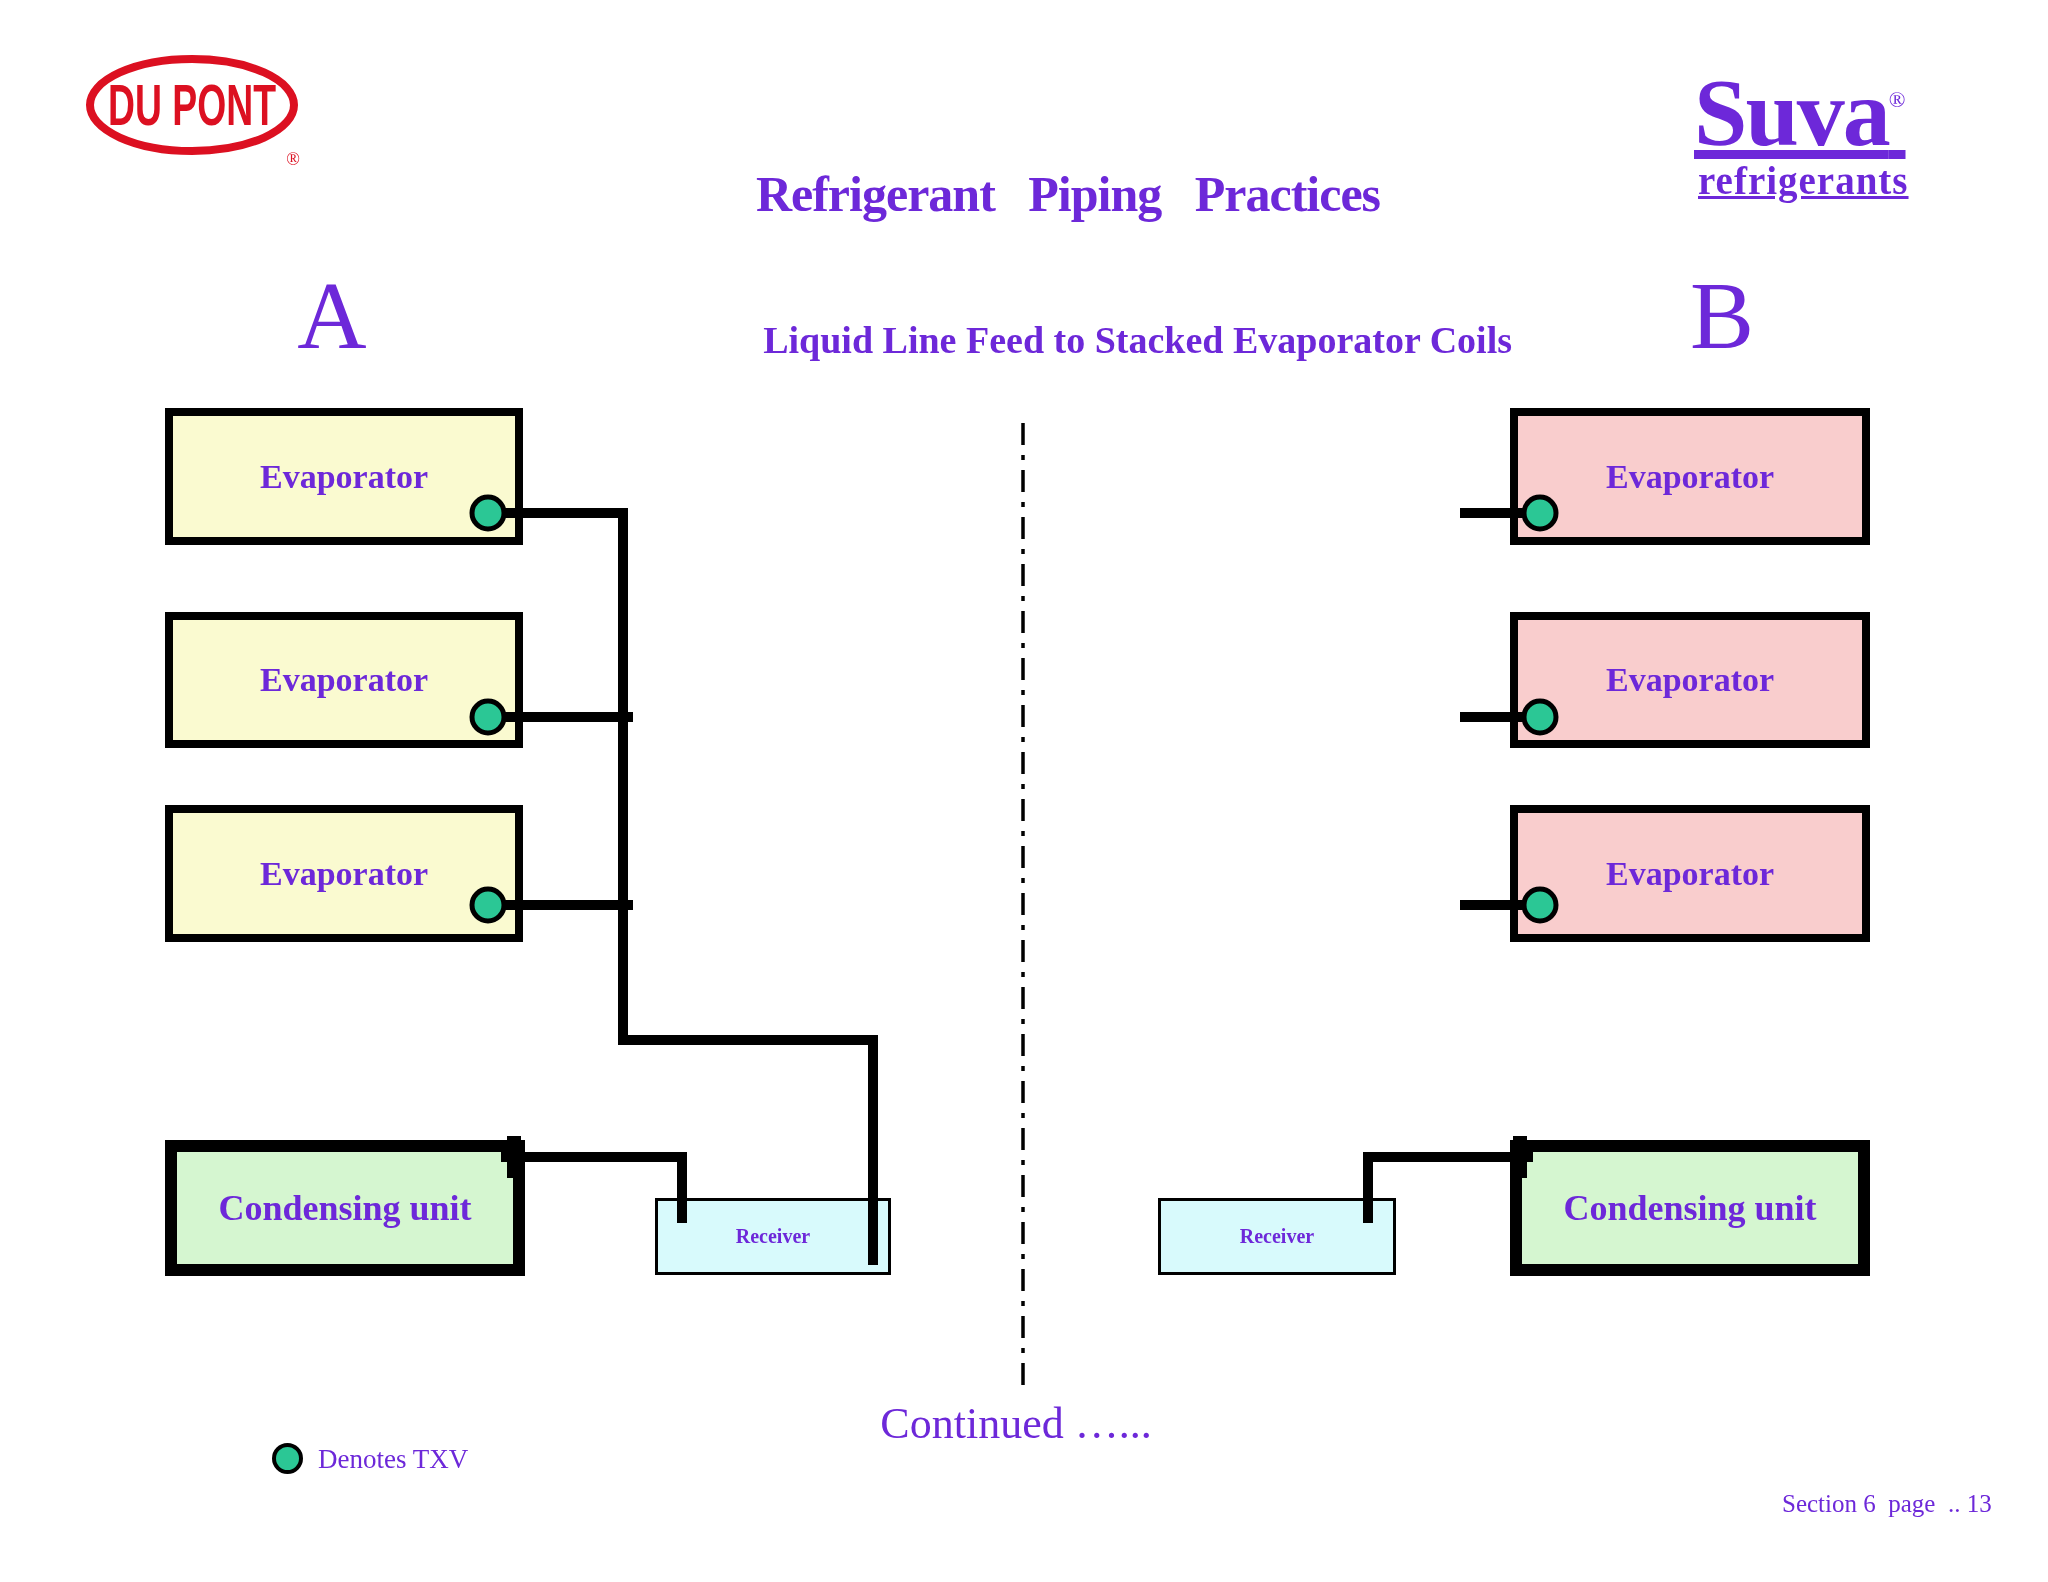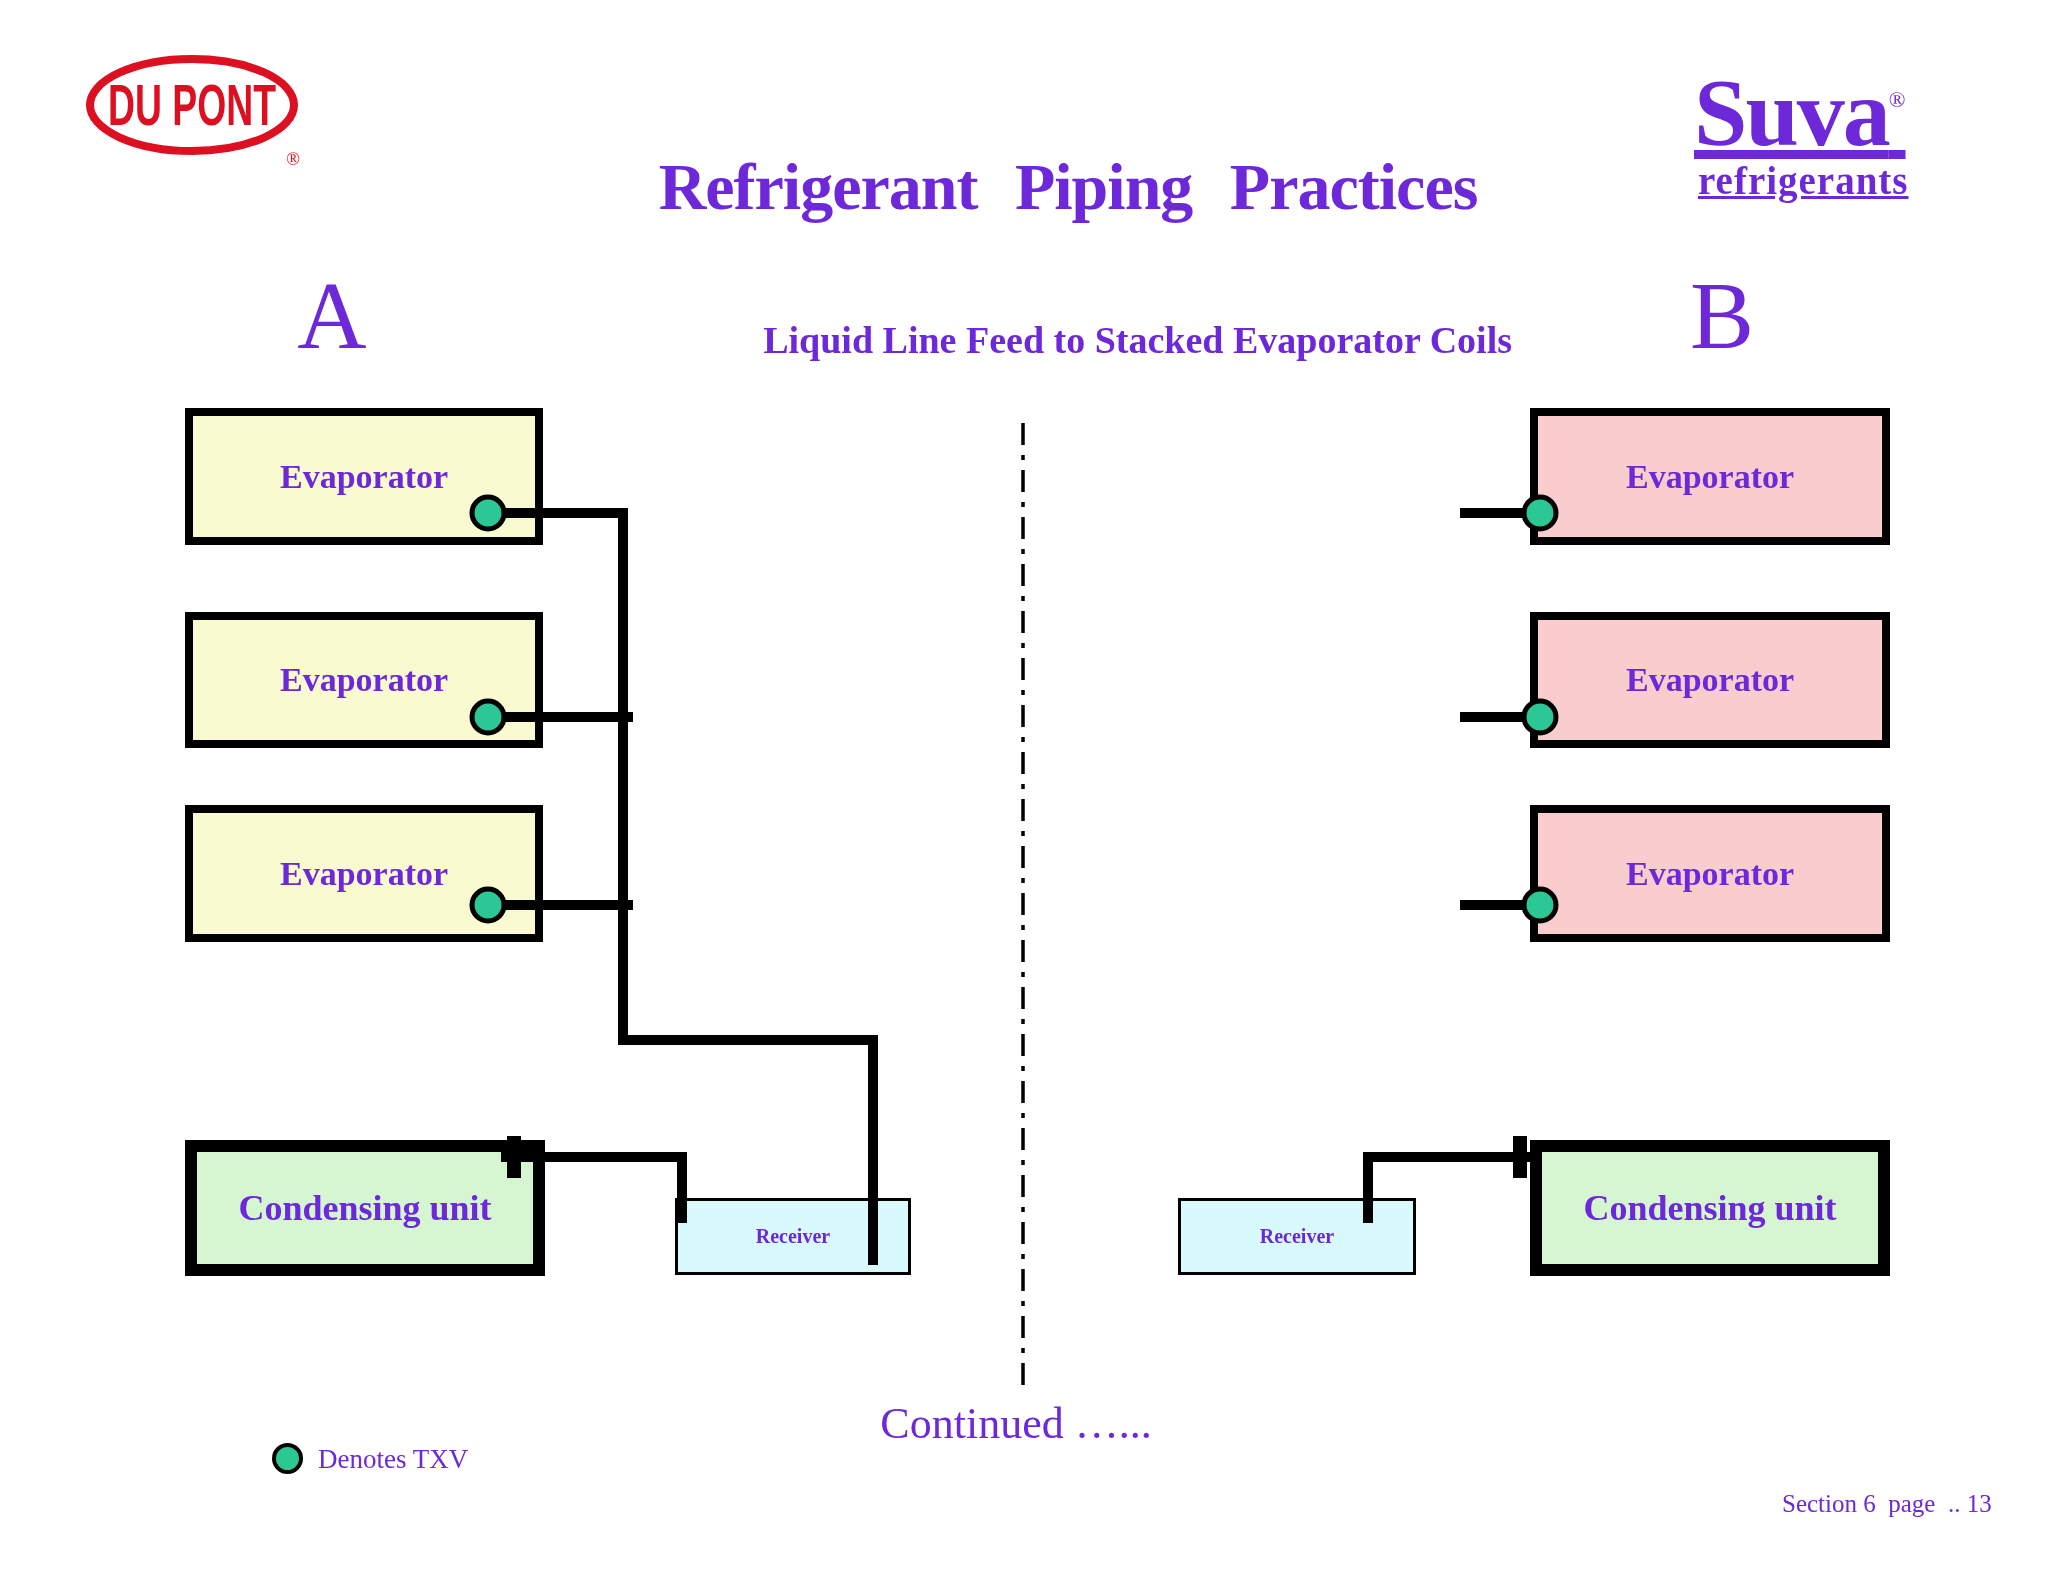--- a/index.html
+++ b/index.html
@@ -2,33 +2,33 @@
 <html style="--evap_a: #FAFAD0; --evap_b: #F9CDCD; --cond: #D5F6D0; --recv: #D8FAFC; --txv: #2BC795; --dupont: #DC1021; --ink: #000000;"><head>
 <meta charset="utf-8">
 <style>
   html,body{margin:0;padding:0;background:#fff;}
   .canvas{
     position:relative;width:2048px;height:1582px;background:#ffffff;overflow:hidden;
     font-family:"Liberation Serif", serif;color:#6d28d9;
   }
   .abs{position:absolute;}
   
-  .title{top:152px;left:568px;width:1000px;text-align:center;font-size:66px;font-weight:bold;
+  .title{top:168px;left:568px;width:1000px;text-align:center;font-size:50px;font-weight:bold;
          letter-spacing:-1px;word-spacing:22px;line-height:1.05;}
   .subtitle{top:318px;left:512px;width:1000px;text-align:right;font-size:38px;font-weight:bold;}
   .section-letter{top:268px;width:120px;text-align:center;font-size:96px;line-height:1.0;}
   .section-a{left:272px;}
   .section-b{left:1662px;}
   .suva-block{top:72px;left:1694px;width:300px;text-decoration:underline;}
   .suva-word{font-size:96px;font-weight:bold;line-height:0.85;letter-spacing:-2px;}
   .suva-reg{font-size:22px;vertical-align:38px;font-weight:normal;letter-spacing:0;}
   .suva-tag{font-size:39px;font-weight:bold;margin-top:4px;letter-spacing:1px;margin-left:4px;}
   
   .box{position:absolute;box-sizing:border-box;display:flex;align-items:center;justify-content:center;
-       font-weight:bold;text-align:center;margin-left:20px;}
+       font-weight:bold;text-align:center;}
   .evap{border:8px solid #000;font-size:34px;}
   .evap.a{background:var(--evap_a,#FAFAD0);}
   .evap.b{background:var(--evap_b,#F9CDCD);}
   .cond{border:12px solid #000;background:var(--cond,#D5F6D0);font-size:36px;}
   .recv{border:3px solid #000;background:var(--recv,#D8FAFC);font-size:20px;}
   .pipes{left:0;top:0;width:2048px;height:1582px;pointer-events:none;z-index:6;}
   
   .legend-icon{left:272px;top:1443px;width:31px;height:31px;border-radius:50%;
                background:var(--txv,#2BC795);border:4px solid #000;box-sizing:border-box;}
   .legend-label{left:318px;top:1444px;font-size:27px;}

